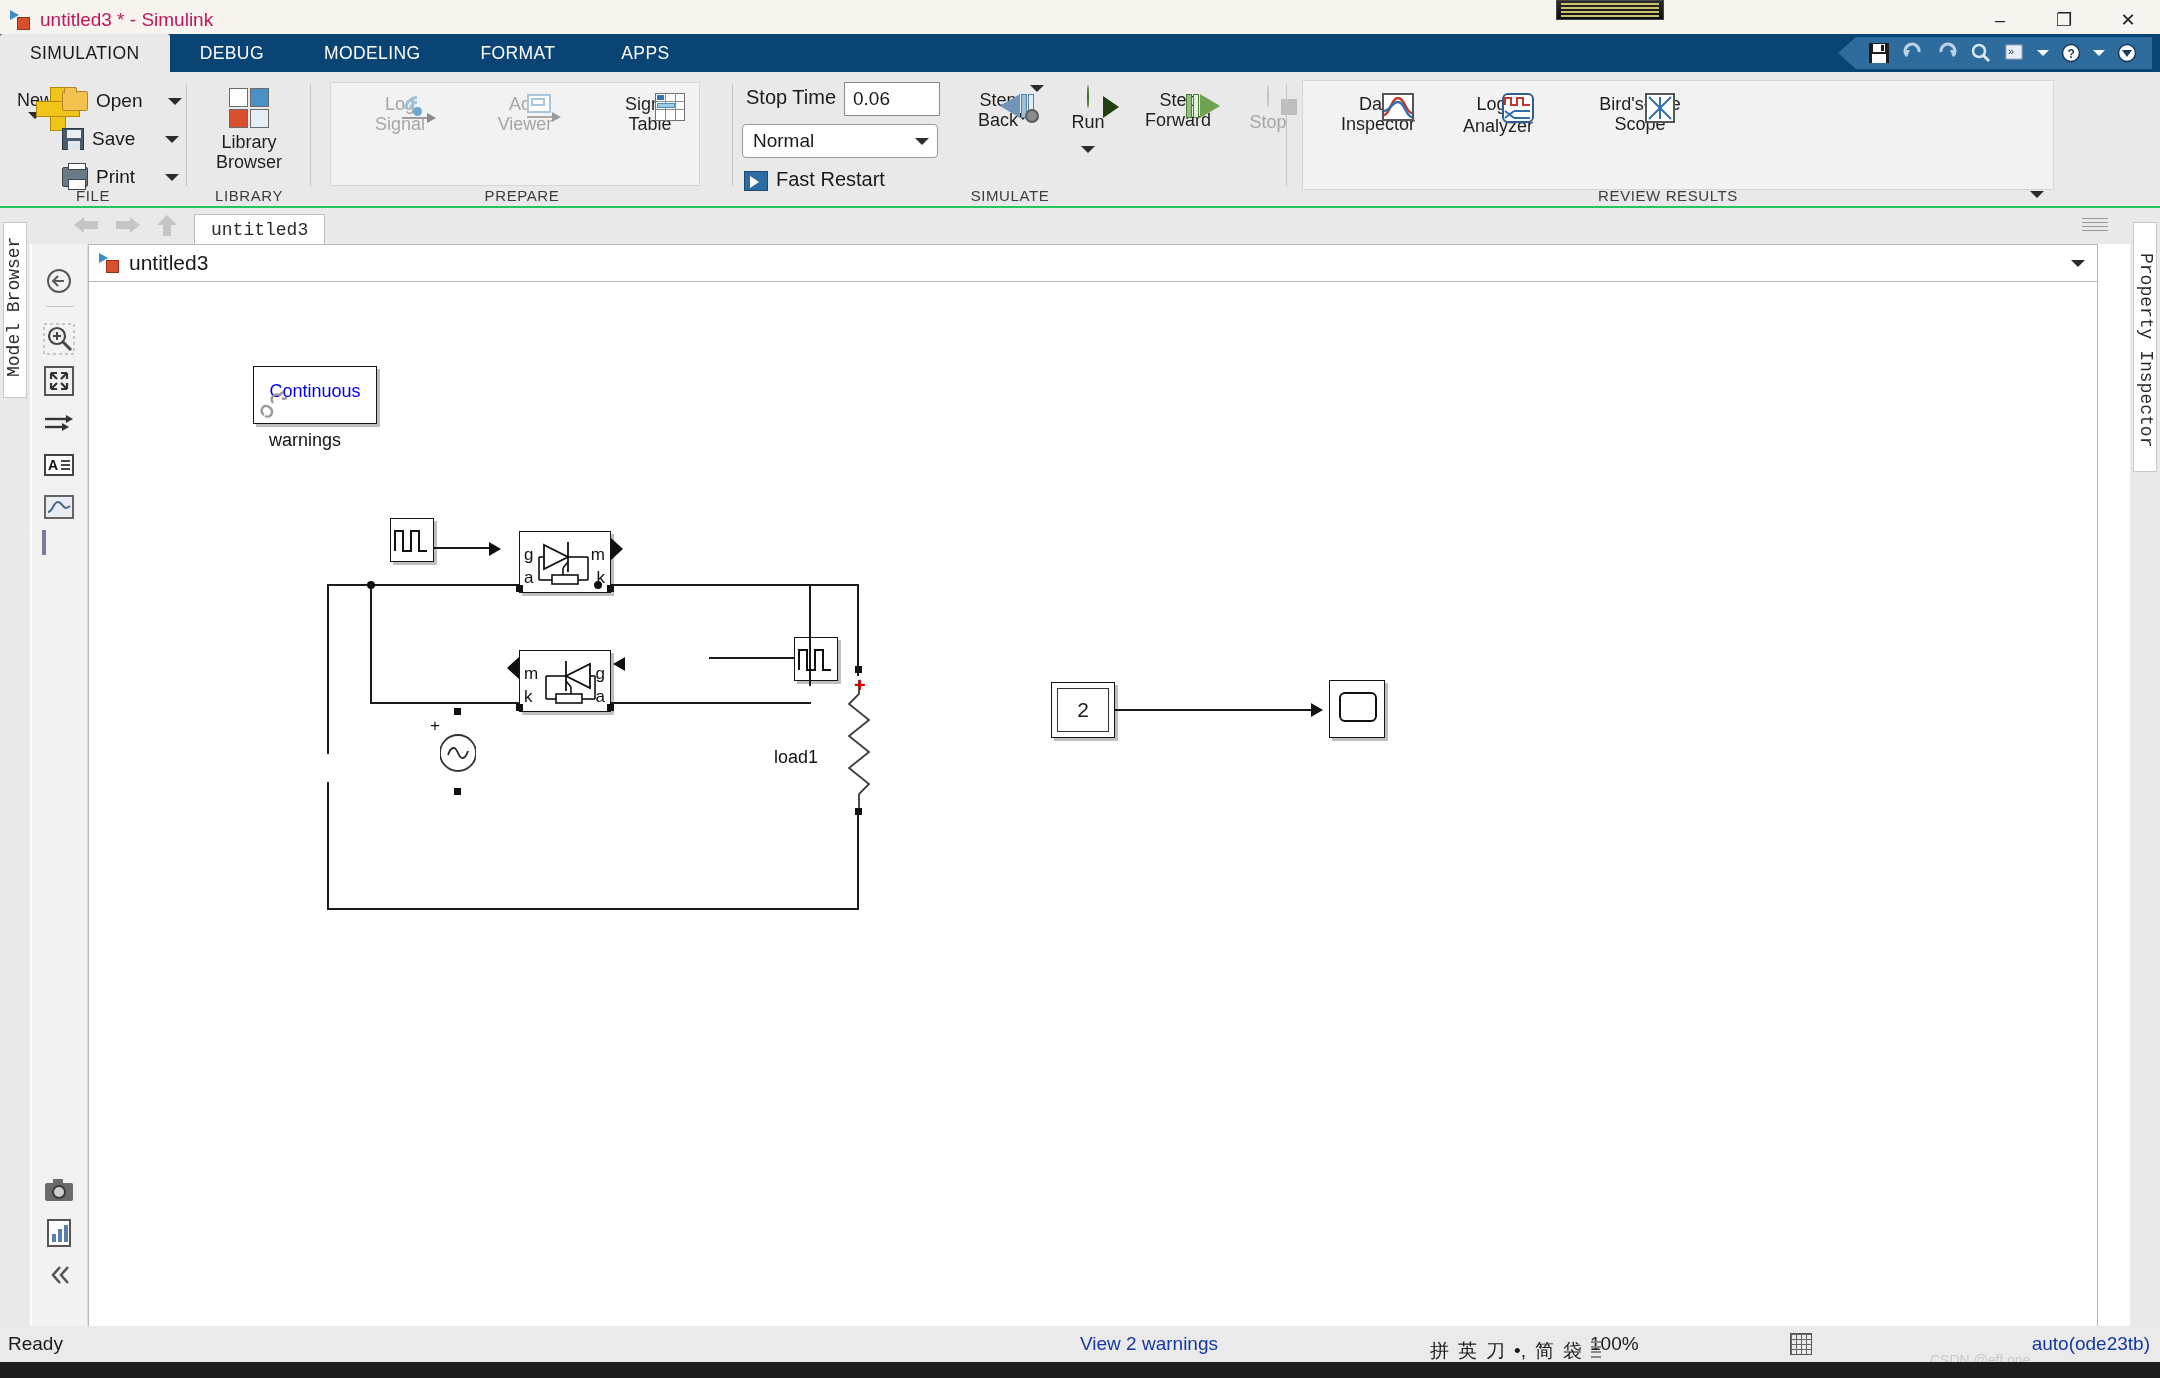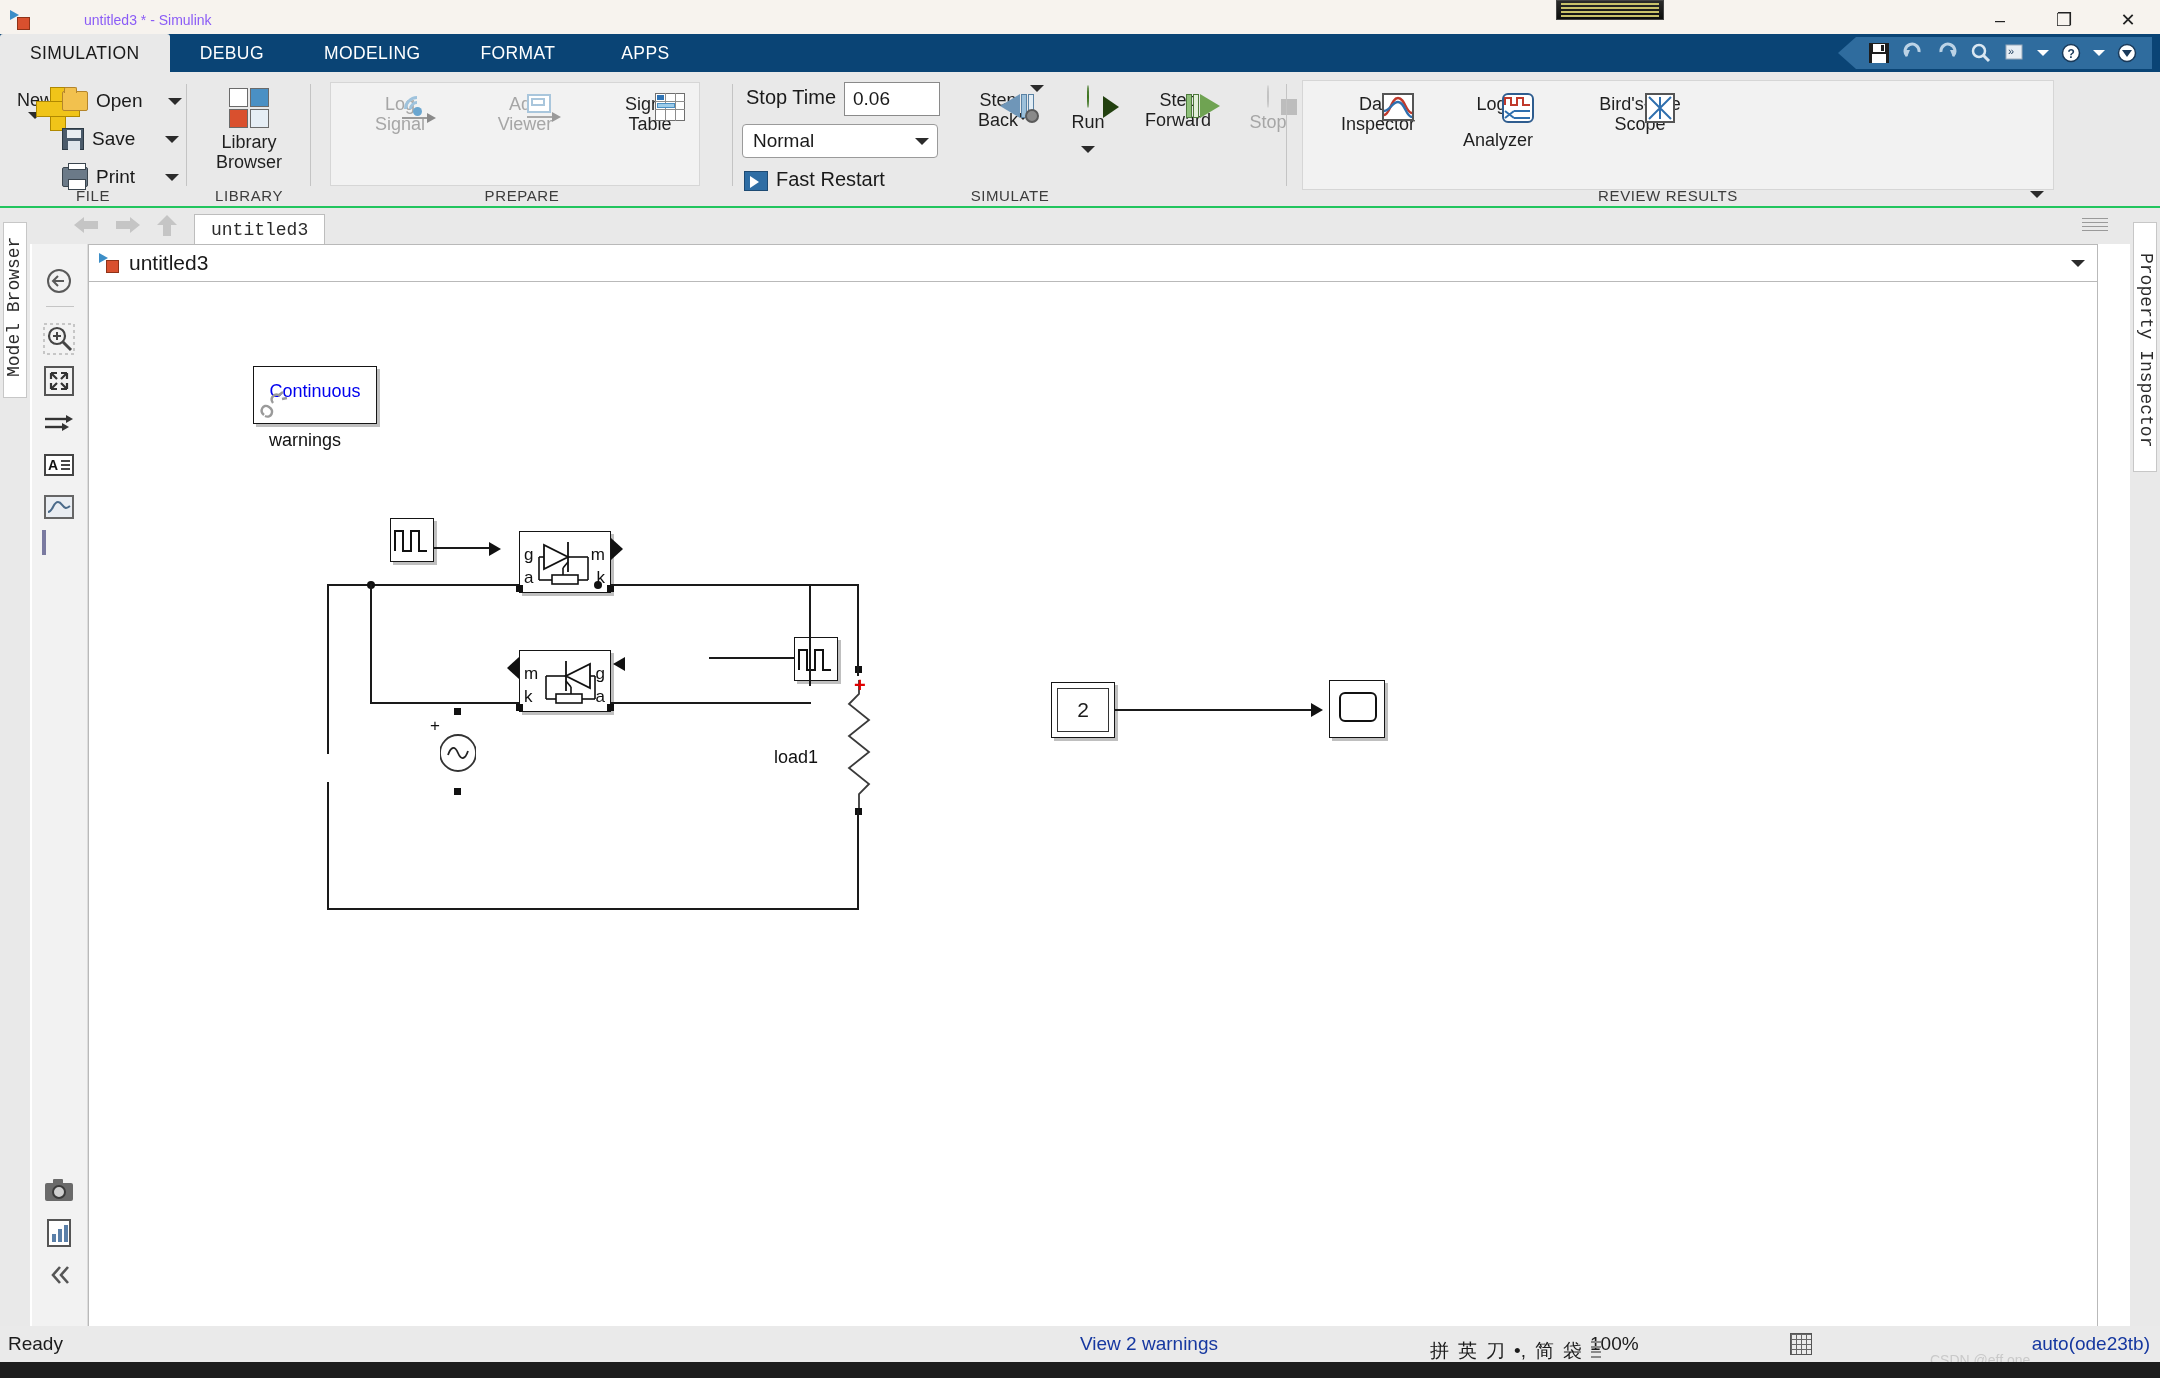--- a/index.html
+++ b/index.html
@@ -12,21 +12,21 @@
     -webkit-font-smoothing: antialiased;
   }
   #app { position:relative; width:2160px; height:1378px; }
 
   
   .titlebar{
     position:absolute; left:0; top:0; width:2160px; height:40px;
     background:#f7f3ee; display:flex; align-items:center;
   }
   .title-left{ display:flex; align-items:center; gap:8px; padding-left:10px; }
-  .title-txt{ font-size:14px; color:#8b5cf6;margin-left:44px; }
+  .title-txt{ font-size:19px; color:#be185d; }
   .slx-icon{ position:relative; width:22px; height:22px; }
   .slx-icon .tri{
     position:absolute; left:0; top:1px; width:0;height:0;
     border-left:9px solid #3c8ec7; border-top:5px solid transparent; border-bottom:5px solid transparent;
   }
   .slx-icon .sq{
     position:absolute; left:7px; top:8px; width:13px;height:13px;
     background:#d9502e; border:1px solid #8f3318;
   }
   .title-center{ position:absolute; left:1556px; top:0px; width:108px; height:20px;
@@ -467,21 +467,21 @@
       <div class="bigbtn" style="left:162px; top:18px;">
         <span class="logic">
           <span class="fr"></span>
           <svg style="position:absolute;left:6px;top:5px;" width="28" height="26" viewBox="0 0 28 26">
             <path d="M1 10 L1 3 L7 3 L7 10 L13 10 L13 3 L19 3 L19 10 L26 10" stroke="#c0392b" stroke-width="2" fill="none"></path>
             <path d="M1 16 L10 23 M10 16 L1 23" stroke="#2f6fae" stroke-width="2" fill="none"></path>
             <path d="M10 16 L26 16 M10 23 L26 23" stroke="#2f6fae" stroke-width="2" fill="none"></path>
           </svg>
         </span>
         <div class="lbl">Logic</div>
-        <div class="lbl" style="margin-top:16px">Analyzer</div>
+        <div class="lbl" style="margin-top:2px">Analyzer</div>
       </div>
 
       <div class="bigbtn" style="left:282px; top:18px; width:140px;">
         <span class="birds">
           <span class="fr"></span>
           <svg style="position:absolute;left:7px;top:5px;" width="26" height="26" viewBox="0 0 26 26">
             <path d="M2 2 L13 13 L2 24" stroke="#2f6fae" stroke-width="2" fill="none"></path>
             <path d="M24 2 L13 13 L24 24" stroke="#2f6fae" stroke-width="2" fill="none"></path>
             <line x1="13" y1="2" x2="13" y2="24" stroke="#2f6fae" stroke-width="2"></line>
           </svg>

